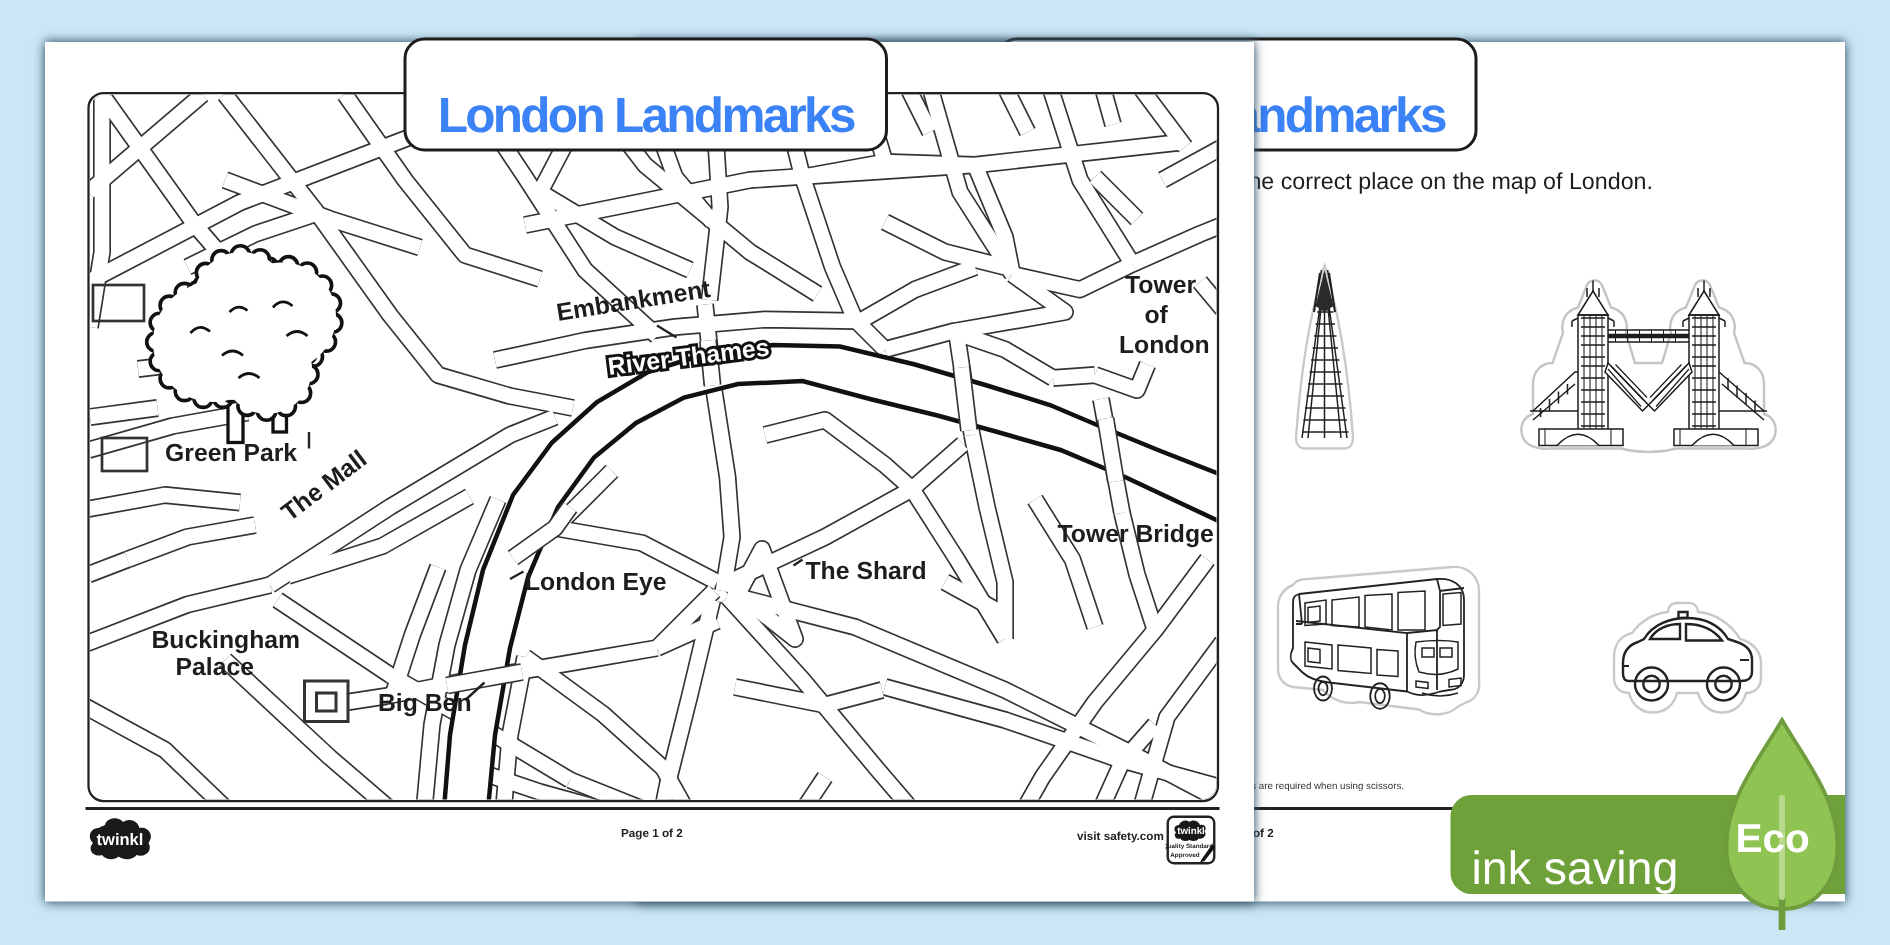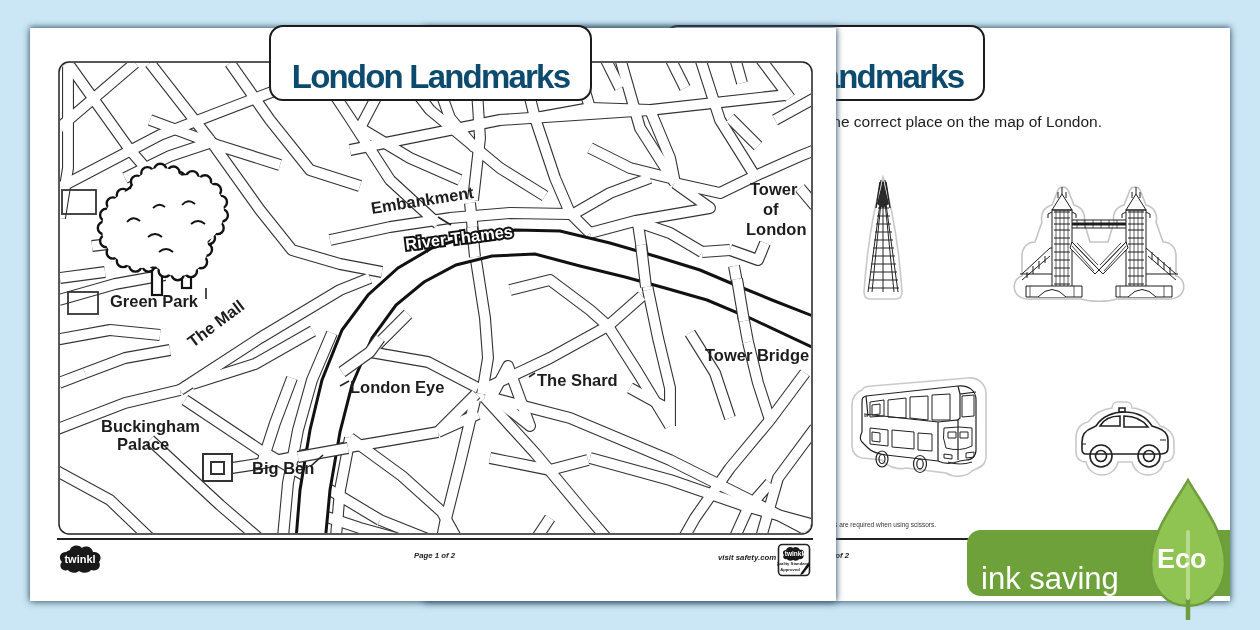--- a/index.html
+++ b/index.html
@@ -1,23 +1,23 @@
 <!DOCTYPE html>
 <html><head>
 <meta charset="utf-8">
 <style>
   html,body{margin:0;padding:0;}
   body{width:1260px;height:630px;overflow:hidden;background:#cbe7f5;font-family:"Liberation Sans",sans-serif;position:relative;}
   .page{position:absolute;background:#ffffff;width:806px;height:573px;box-shadow:0 1px 7px rgba(52,84,106,.9),0 -2px 5px rgba(80,108,128,.55);}
   #backpage{left:424px;top:28px;}
   #frontpage{left:30px;top:28px;}
   .titlebox{position:absolute;top:-3px;background:#fff;border:2.4px solid #1c1c1c;border-radius:14px;height:76px;display:flex;align-items:flex-end;justify-content:center;padding-bottom:3px;box-sizing:border-box;}
-  .titletxt{font-weight:bold;font-size:33px;color:#0c4a6e;letter-spacing:-1.8px;white-space:nowrap;}
+  .titletxt{font-weight:bold;font-size:33px;color:#3b82f6;letter-spacing:-1.8px;white-space:nowrap;}
   .footrule{position:absolute;left:27px;width:756px;height:2px;background:#222;}
-  .pagenum{position:absolute;font-size:7.8px;font-weight:bold;color:#222;font-style:italic;}
+  .pagenum{position:absolute;font-size:7.8px;font-weight:bold;color:#222;}
 </style>
 </head>
 <body>
 
 <div class="page" id="backpage">
 
   <div class="titlebox" style="left:240px;width:321px;">
       <span class="titletxt">London Landmarks</span>
     </div>
 

